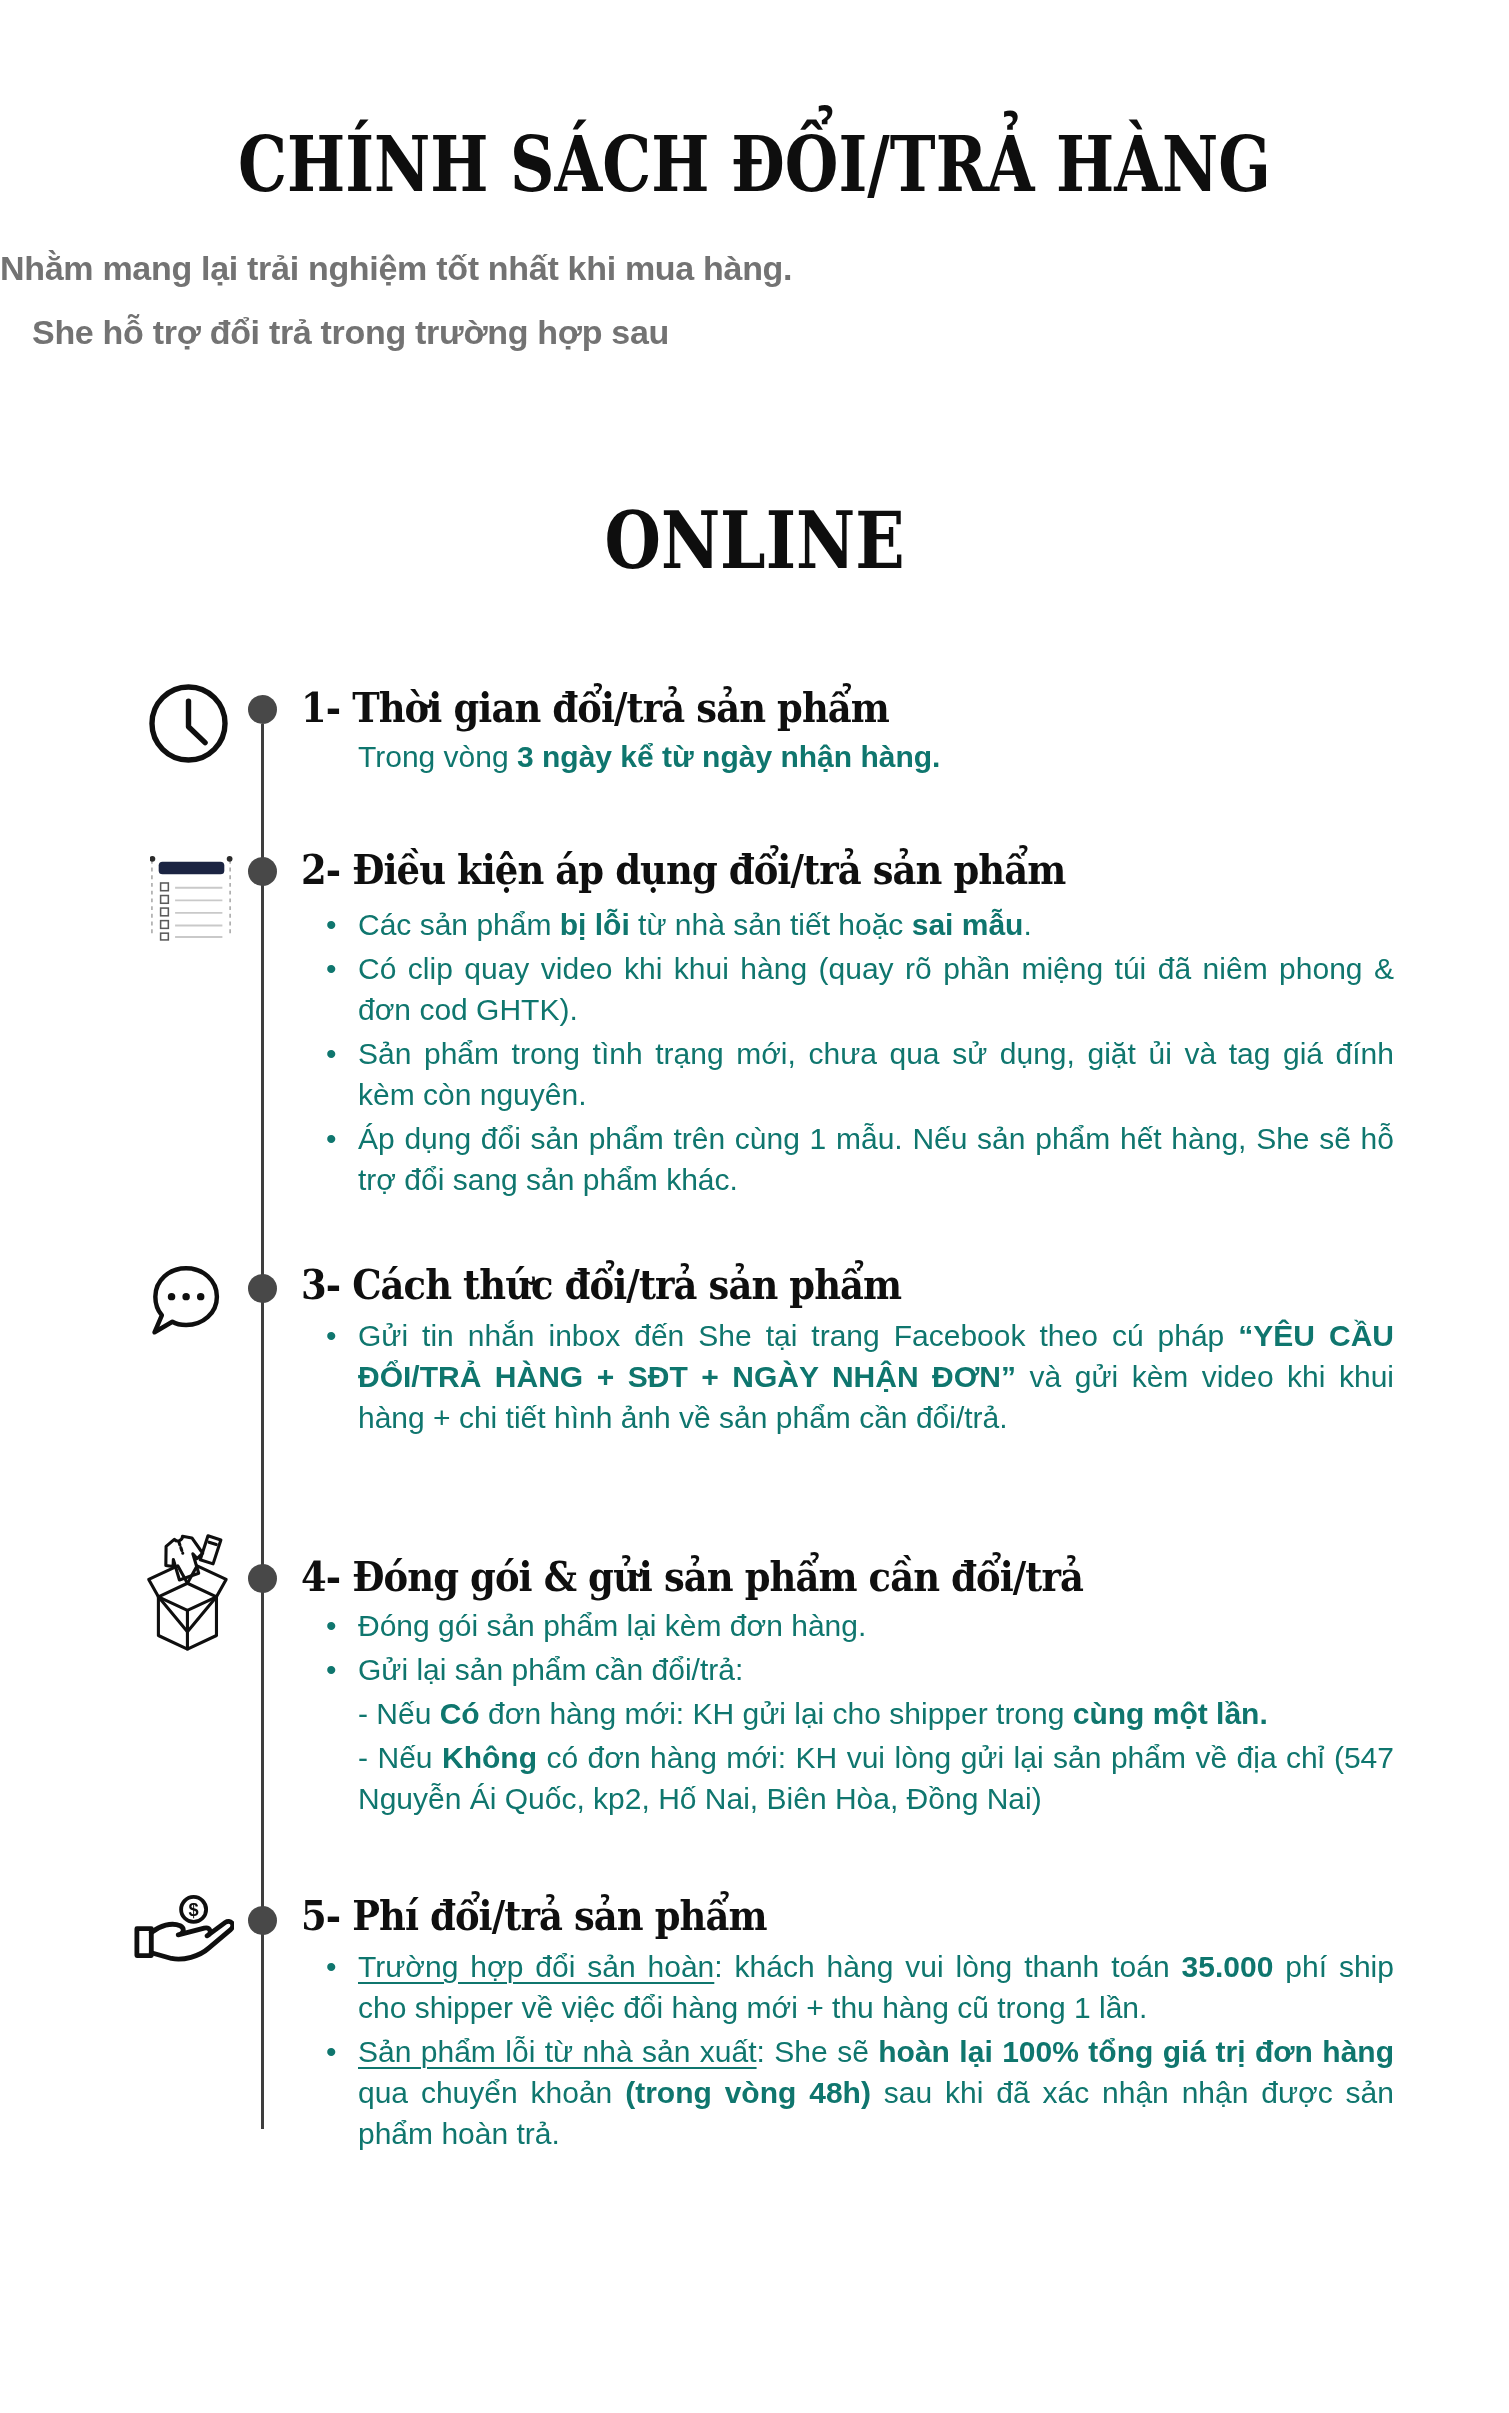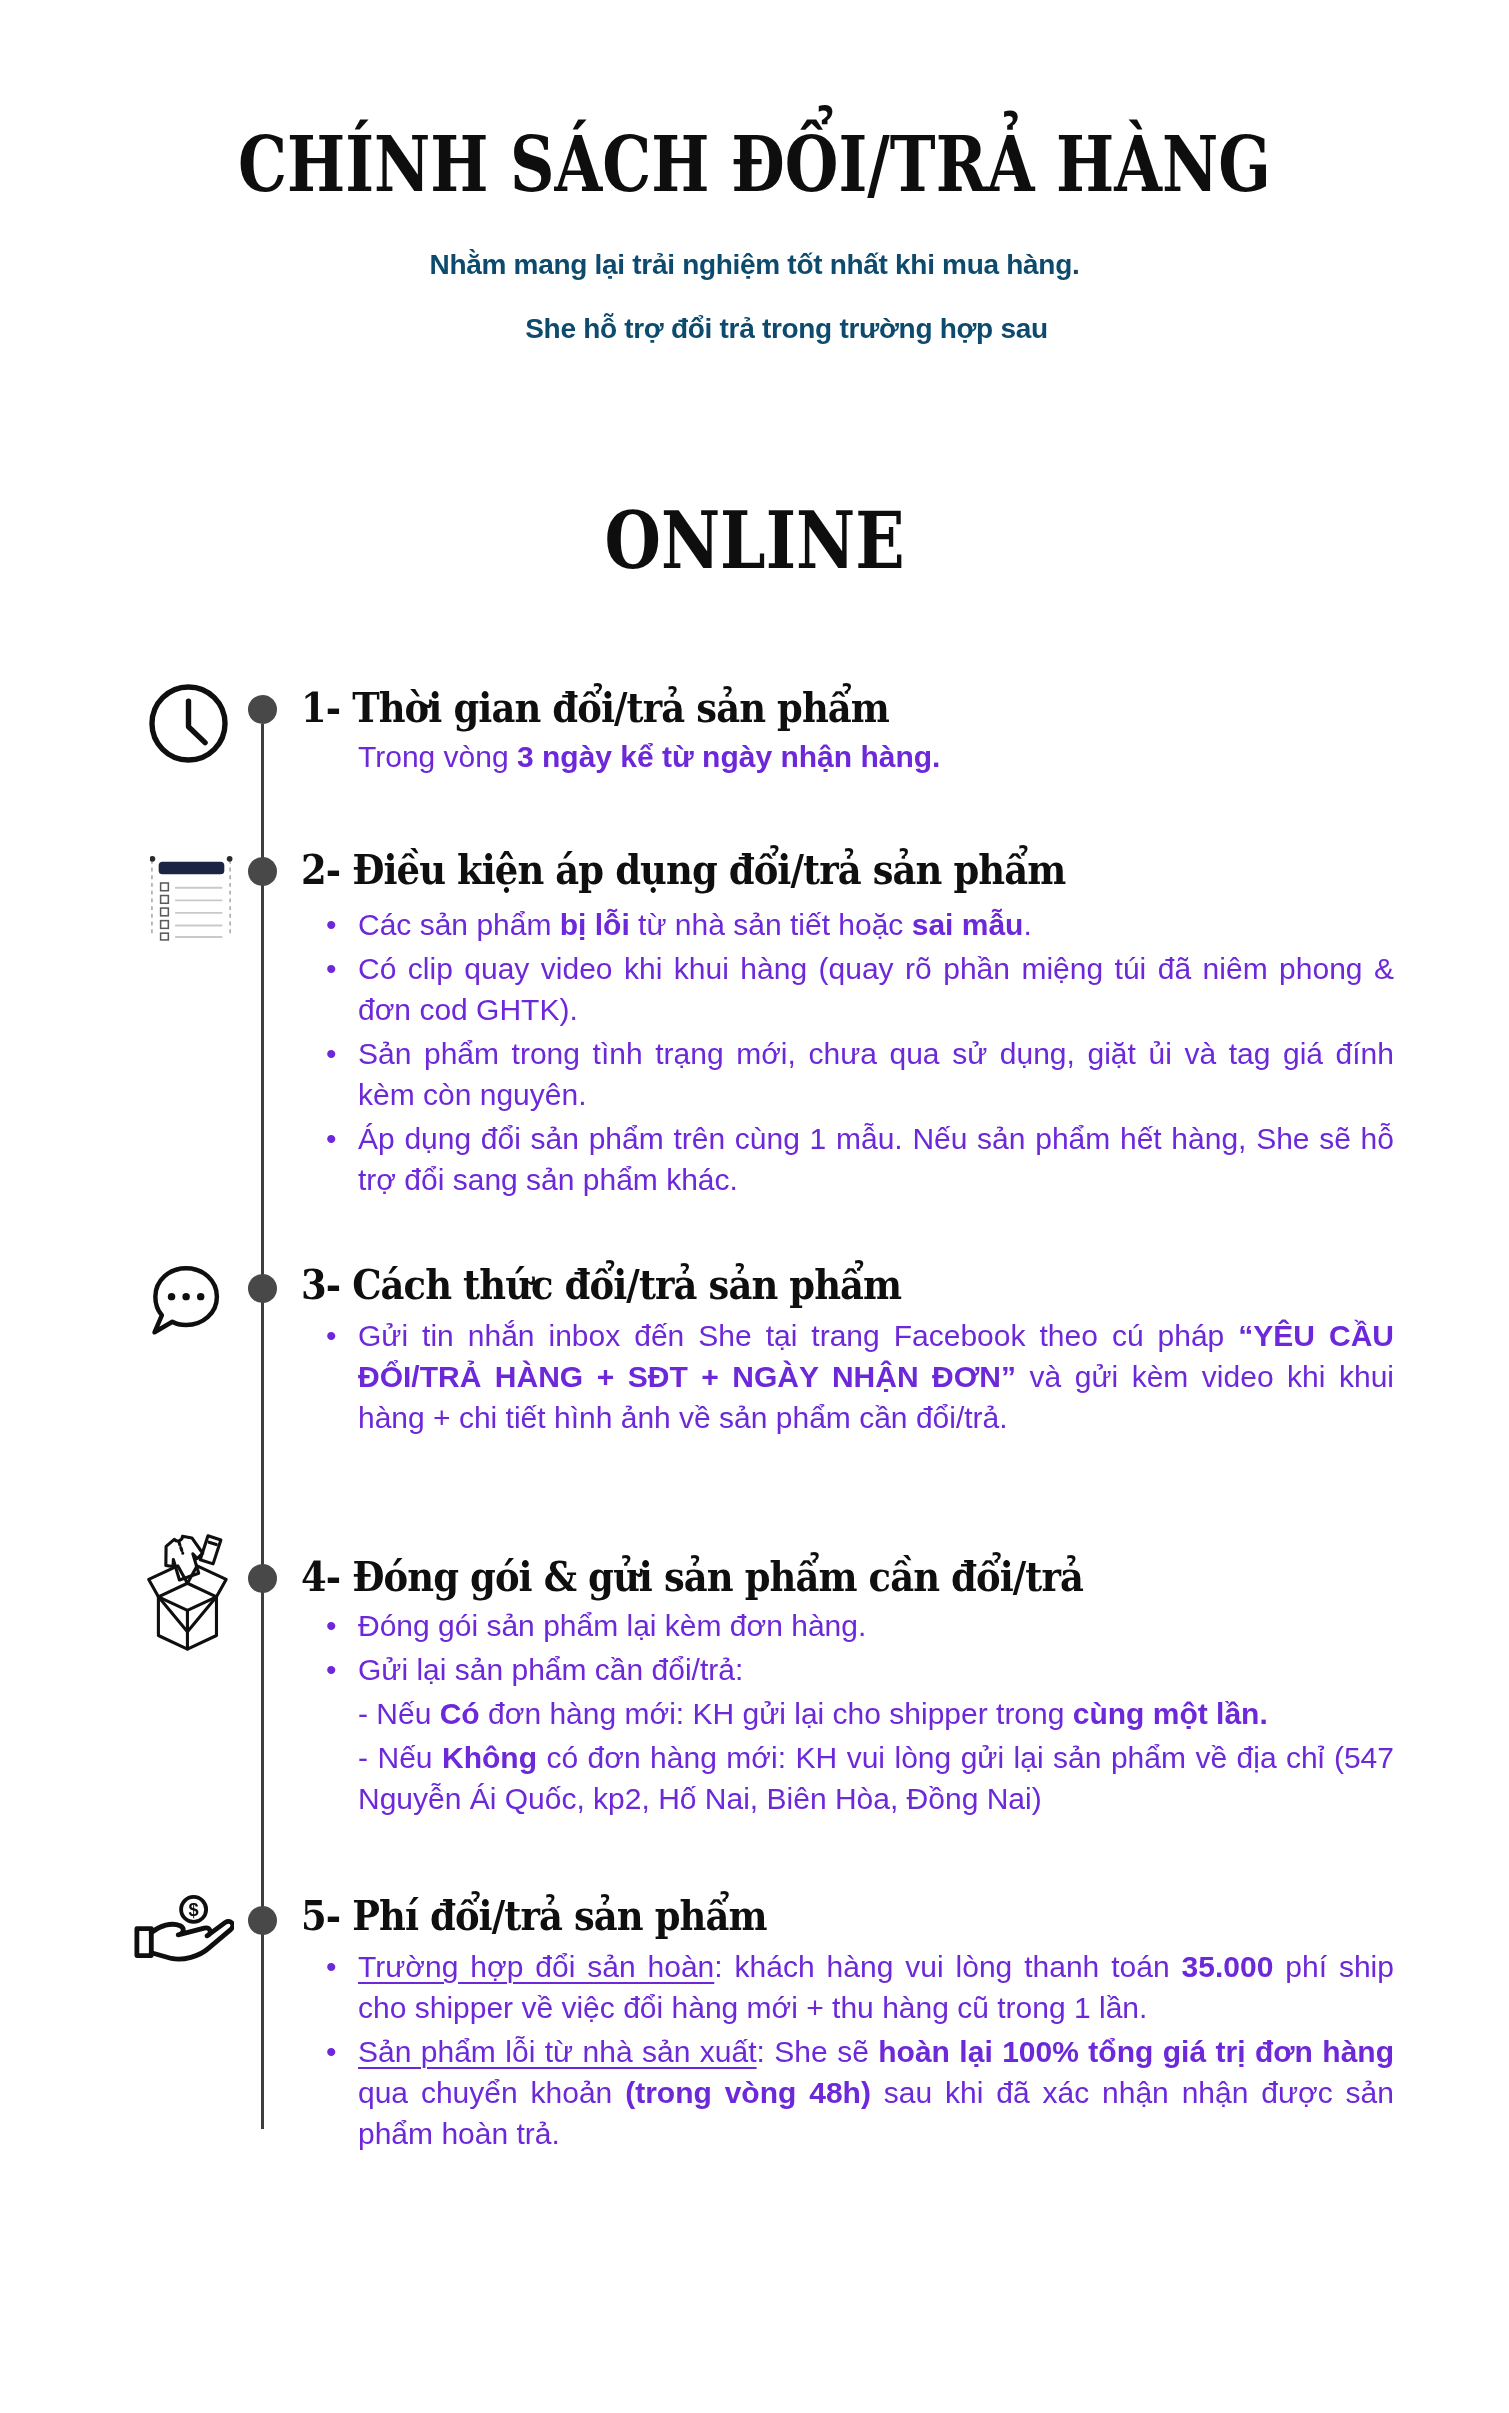--- a/index.html
+++ b/index.html
@@ -3,38 +3,38 @@
 <meta charset="utf-8">
 <style>
   html,body{margin:0;padding:0;background:#ffffff;}
   .poster{position:relative;width:1509px;height:2414px;background:#ffffff;overflow:hidden;
           font-family:"Liberation Sans",sans-serif;color:#141414;}
 
   
   .title{position:absolute;top:122px;left:0;width:100%;text-align:center;
          font-family:"DejaVu Serif",serif;font-weight:700;font-size:77px;line-height:1.1;
          color:#0e0e0e;transform:scaleX(.80);transform-origin:50% 50%;white-space:nowrap;letter-spacing:0;}
-  .subtitle{position:absolute;left:0;width:100%;text-align:center;
-            font-weight:700;font-size:28px;color:#0c4a6e;letter-spacing:-0.3px;}
+  .subtitle{position:absolute;left:0;width:100%;
+            font-weight:700;font-size:34px;color:#737373;letter-spacing:-0.3px;}
   .subtitle.l1{top:249px;}
   .subtitle.l2{top:313px;padding-left:32px;}
   .channel{position:absolute;top:494px;left:0;width:100%;text-align:center;
            font-family:"DejaVu Serif",serif;font-weight:700;font-size:79px;color:#0e0e0e;
            transform:scaleX(.82);transform-origin:50% 50%;white-space:nowrap;}
 
   
   .tl-line{position:absolute;left:261px;top:724px;width:2.9px;height:1405px;background:#3e3e3e;}
   .dot{position:absolute;left:248px;width:29px;height:29px;border-radius:50%;background:#484848;}
 
   
   .icon{position:absolute;}
   .heading{position:absolute;left:301px;font-family:"DejaVu Serif",serif;font-weight:700;
            font-size:41px;color:#0f0f0f;transform:scaleX(.90);transform-origin:left top;
            white-space:nowrap;letter-spacing:-1px;}
-  .paras{position:absolute;left:326px;width:1068px;font-size:30px;line-height:41px;color:#6d28d9;}
+  .paras{position:absolute;left:326px;width:1068px;font-size:30px;line-height:41px;color:#0f766e;}
   .para{display:flex;margin-bottom:2.9px;}
   .marker{flex:none;width:32px;}
   .ptext{flex:1;text-align:justify;}
   .b{font-weight:700;}
   .u{text-decoration:underline;text-underline-offset:4.8px;text-decoration-thickness:1.9px;}
 
   .s1-icon{left:147px;top:682px;}  .s1-dot{top:695px;}  .s1-heading{top:684px;}  .s1-paras{top:736px;}
   .s2-icon{left:150px;top:852px;}  .s2-dot{top:857px;}  .s2-heading{top:846px;}  .s2-paras{top:904px;}
   .s3-icon{left:144px;top:1263px;} .s3-dot{top:1274px;} .s3-heading{top:1261px;} .s3-paras{top:1315px;}
   .s4-icon{left:137px;top:1531px;} .s4-dot{top:1564px;} .s4-heading{top:1553px;} .s4-paras{top:1605px;}

